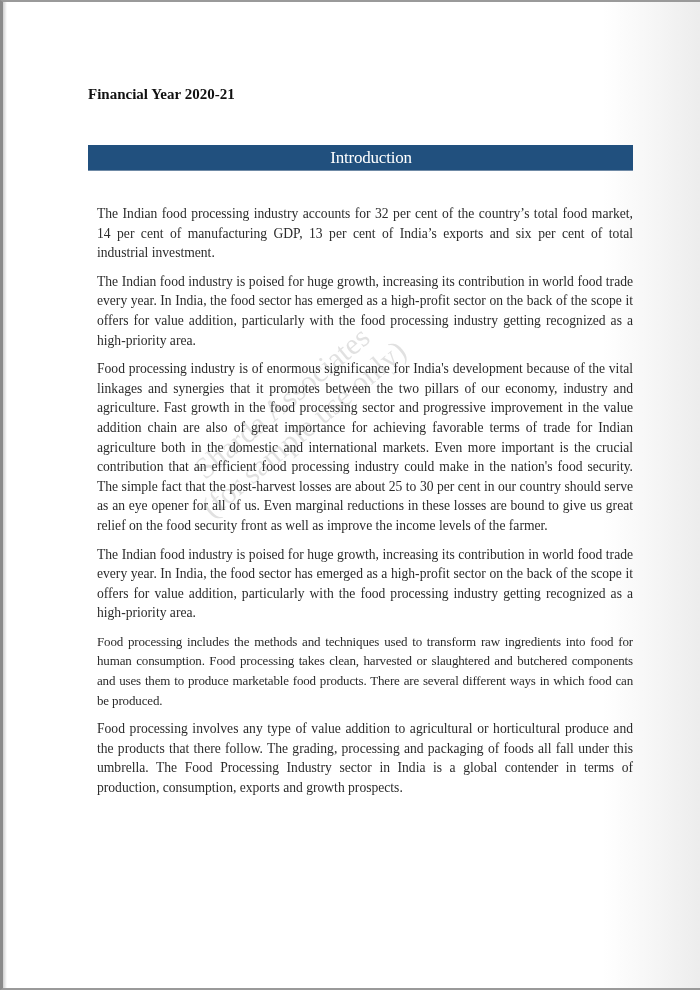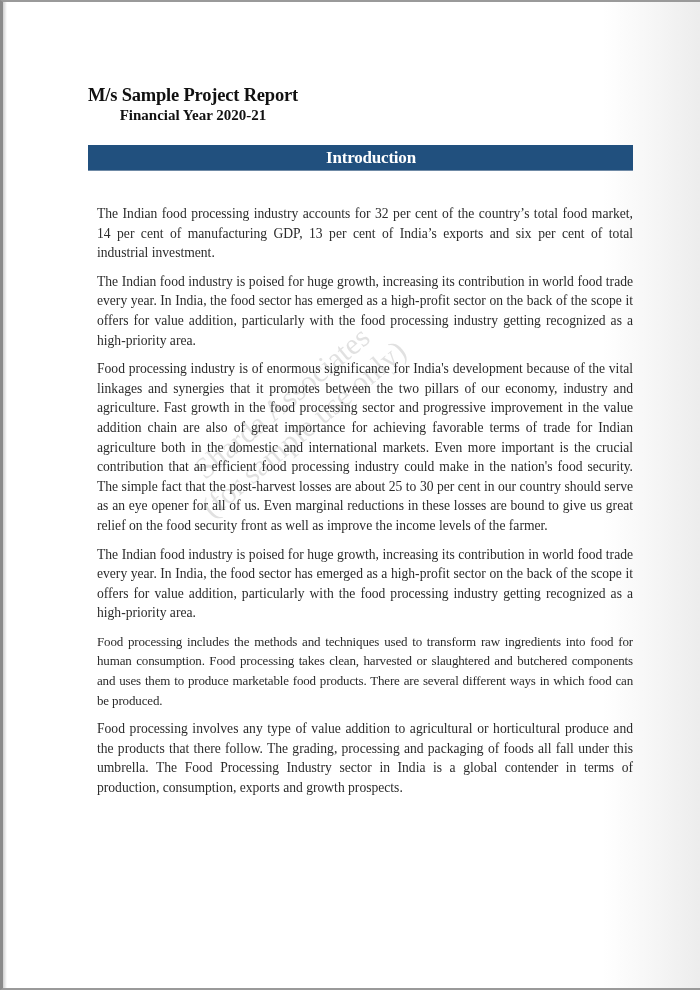--- a/index.html
+++ b/index.html
@@ -53,21 +53,21 @@
       width: 545px;
       height: 25px;
       background: #21507e;
       border-bottom: 1px solid #6f8aa6;
       display: flex;
       align-items: center;
       justify-content: center;
     }
     .section-bar span {
       font-family: "Liberation Serif", serif;
-      font-weight: bold;
+      font-weight: normal;
       color: #ffffff;
       font-size: 17px;
       letter-spacing: -0.2px;
       margin-left: 21px;
     }
     .body-text {
       position: absolute;
       left: 86px;
       top: 202px;
       width: 544px;
@@ -99,21 +99,20 @@
       text-align: center;
     }
     .watermark div { display: block; }
   </style>
 </head>
 <body>
 
 <div class="page">
 
   <div class="title-block">
-    <div class="t1">M/s Sample Project Report</div>
     <div class="t2">Financial Year 2020-21</div>
   </div>
 
   <div class="section-bar">
     <span>Introduction</span>
   </div>
 
   <div class="body-text">
     <p>The Indian food processing industry accounts for 32 per cent of the country’s total food market, 14 per cent of manufacturing GDP, 13 per cent of India’s exports and six per cent of total industrial investment.</p>
     <p>The Indian food industry is poised for huge growth, increasing its contribution in world food trade every year. In India, the food sector has emerged as a high-profit sector on the back of the scope it offers for value addition, particularly with the food processing industry getting recognized as a high-priority area.</p>

